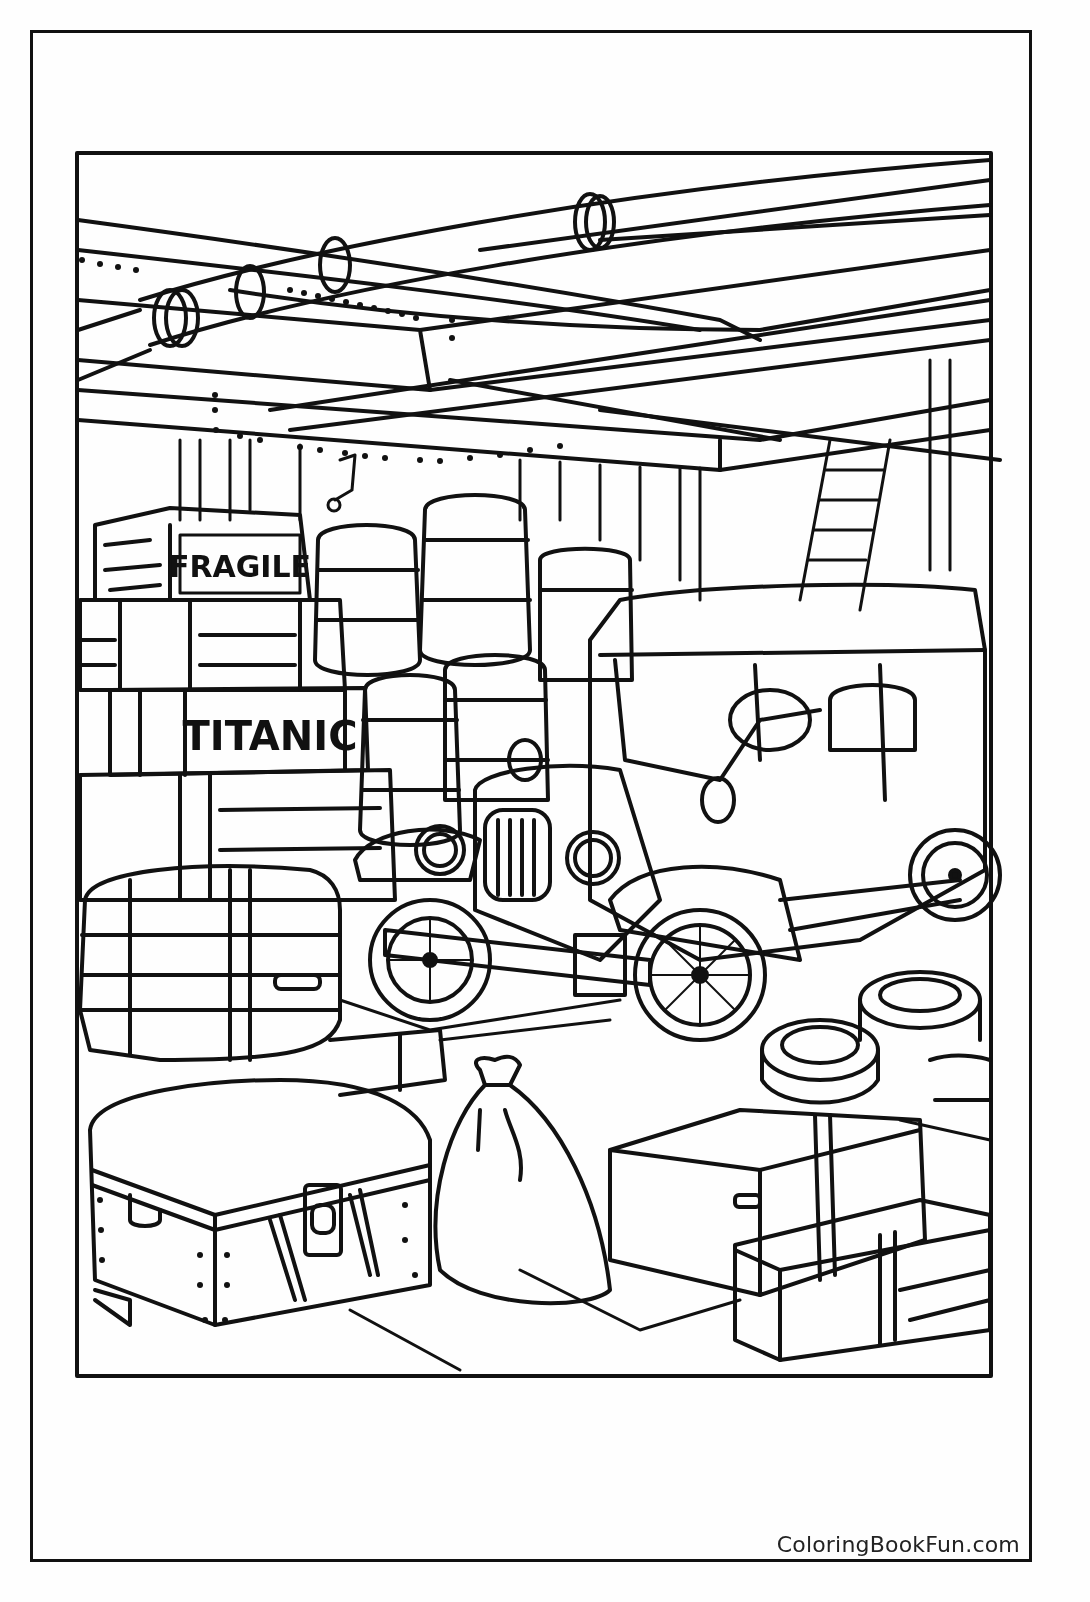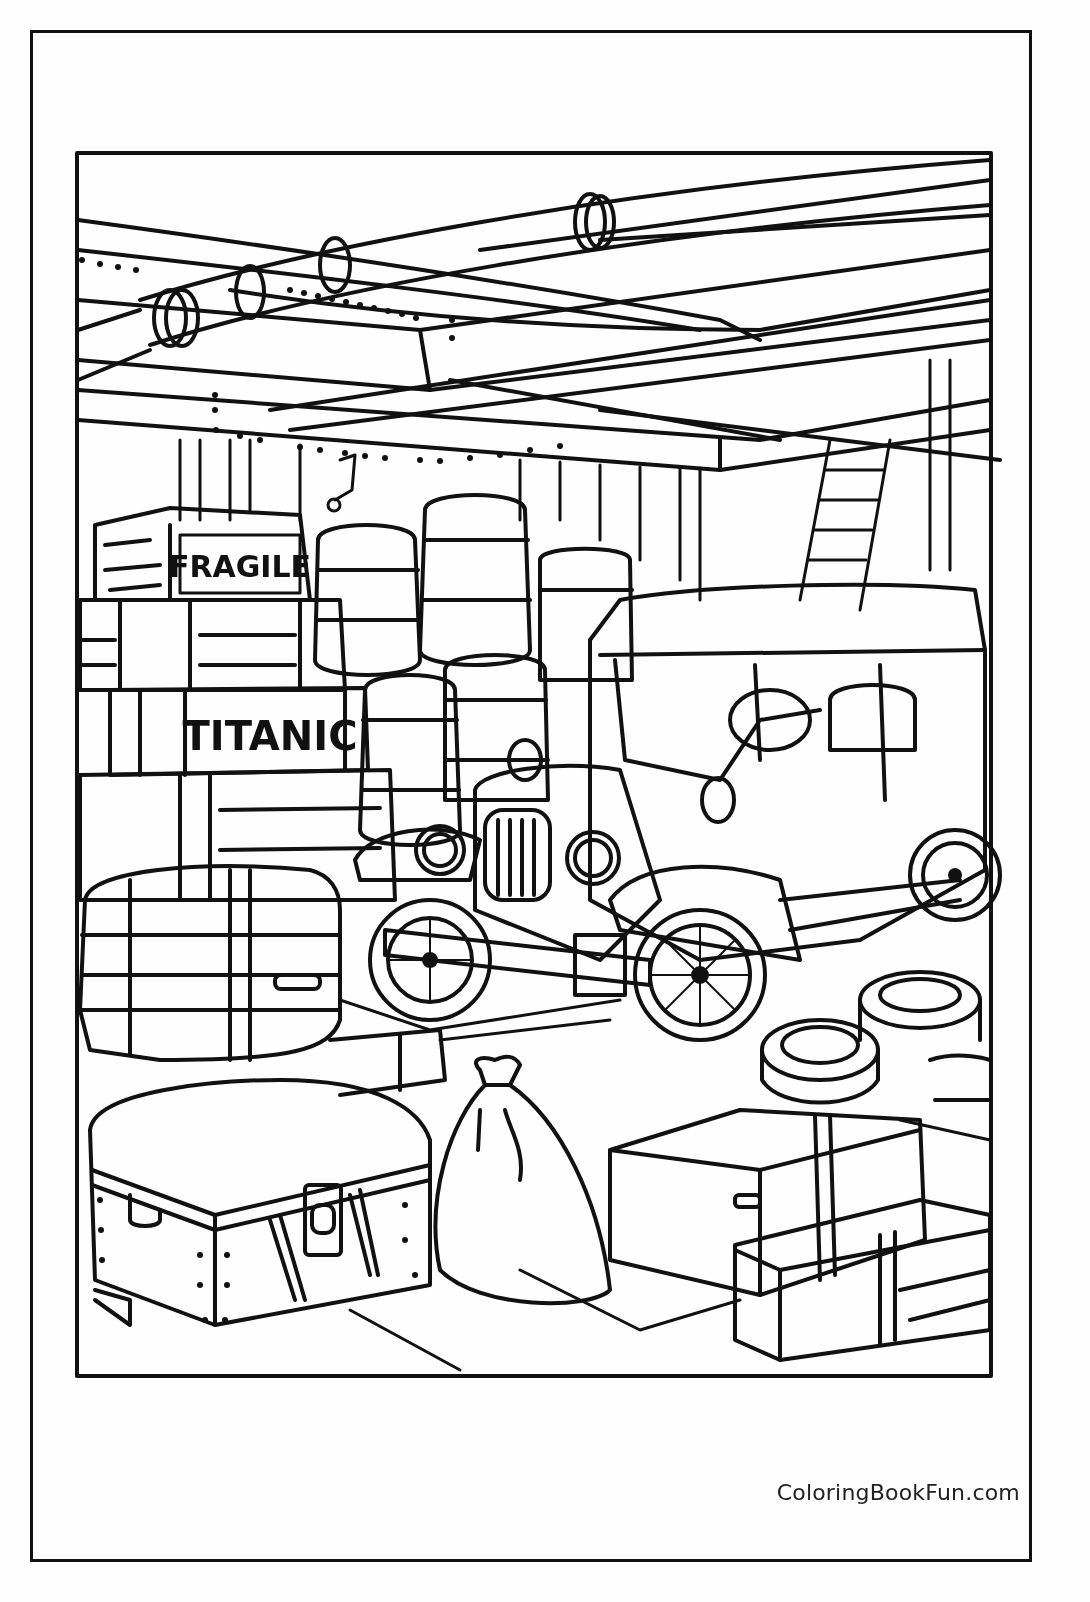--- a/index.html
+++ b/index.html
@@ -1,20 +1,20 @@
 <!DOCTYPE html>
 <html><head>
 <meta charset="utf-8">
 <style>
   html, body { margin: 0; padding: 0; background: #ffffff; }
   body { width: 1090px; height: 1602px; position: relative; overflow: hidden; font-family: "DejaVu Sans", sans-serif; }
   .page { position: absolute; left: 0; top: 0; width: 1090px; height: 1602px; background: #fefefe; }
   .outer-frame { position: absolute; left: 30px; top: 30px; width: 1002px; height: 1532px; border: 3px solid #111; box-sizing: border-box; }
   .art { position: absolute; left: 0; top: 0; }
-  .credit { position: absolute; right: 70px; top: 1480px; font-family: "DejaVu Sans", sans-serif; font-size: 22px; color: #222; letter-spacing: 0.2px; text-align: center; }
+  .credit { position: absolute; right: 70px; top: 1532px; font-family: "DejaVu Sans", sans-serif; font-size: 22px; color: #222; letter-spacing: 0.2px; text-align: center; }
   svg text.crate-label { font-family: "DejaVu Sans", sans-serif; font-weight: bold; }
 </style>
 </head>
 <body>
 
 <div class="page">
   <div class="outer-frame"></div>
 
   <svg class="art" width="1090" height="1602" viewBox="0 0 1090 1602" fill="none" stroke="#111" stroke-width="4" stroke-linecap="round" stroke-linejoin="round">
 

